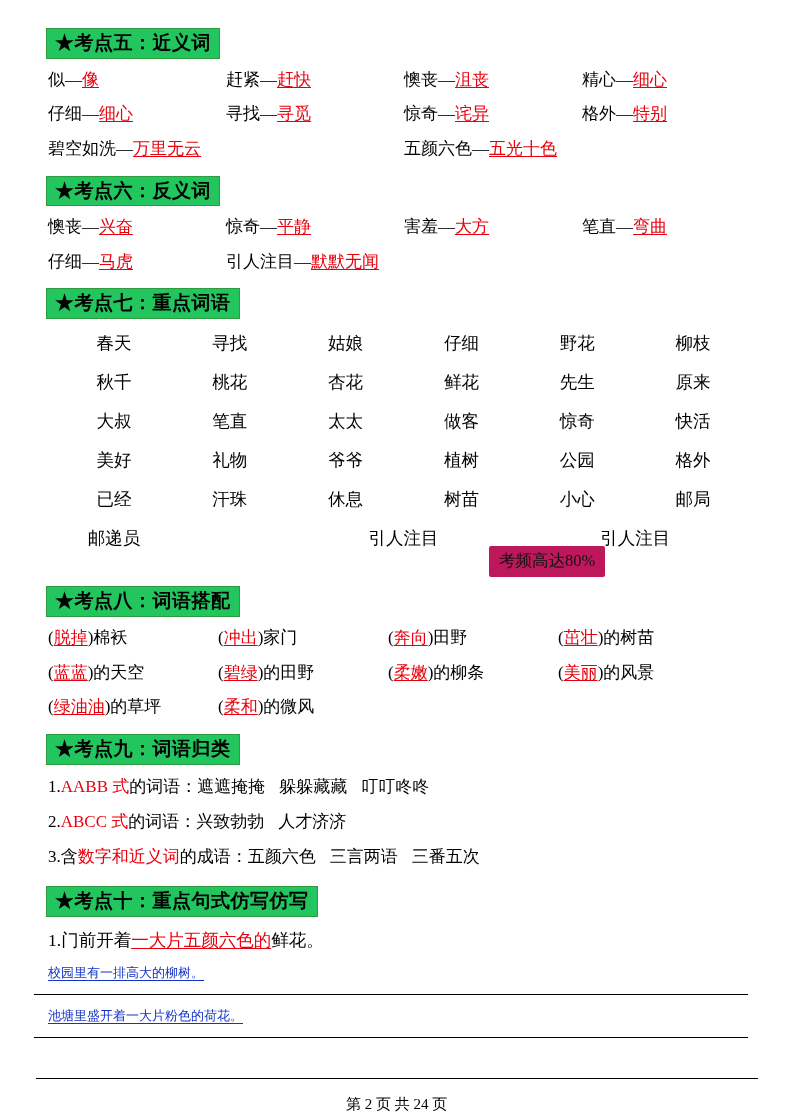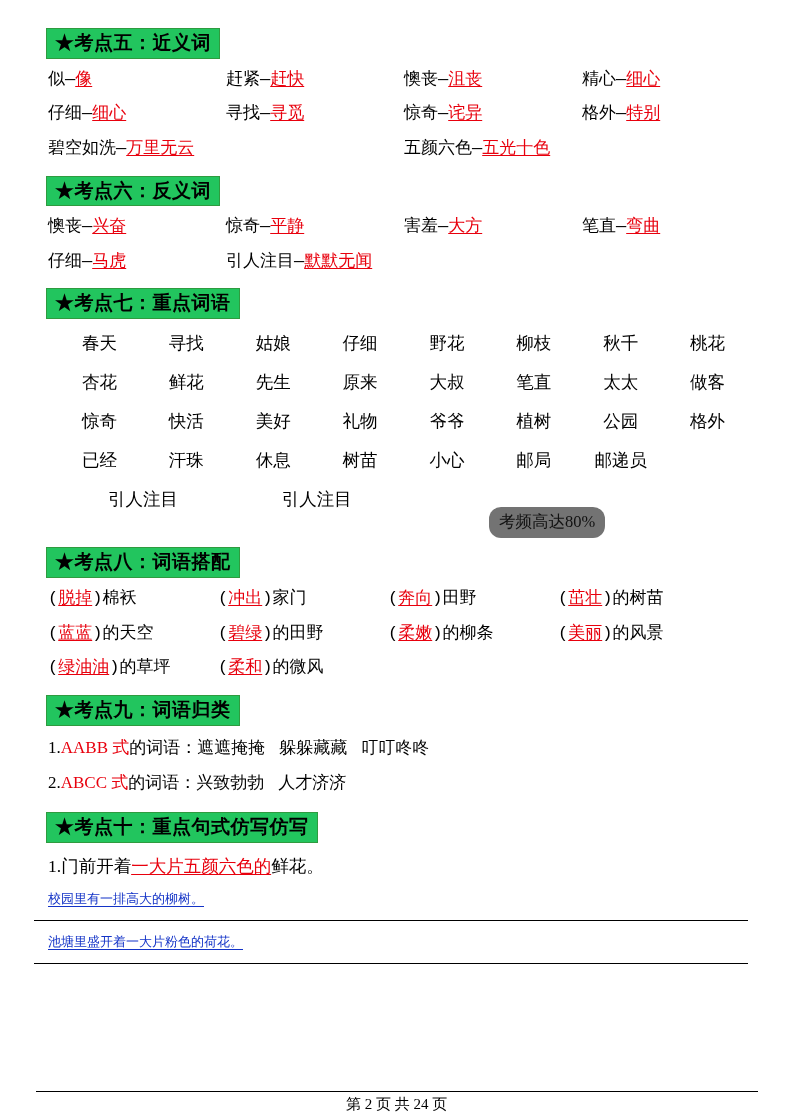--- a/index.html
+++ b/index.html
@@ -37,57 +37,56 @@
   }
 
   
   .row {
     display: flex;
     align-items: baseline;
     margin: 0 0 4px 0;
     padding-left: 14px;
     font-size: 17px;
     line-height: 1.8;
-    font-family: Liberation Mono, monospace;
   }
   .cell { flex: 0 0 auto; }
   .red { color: #e8000d; }
   .ul { text-decoration: underline; text-underline-offset: 2px; }
 
   
   .c4 > .cell { width: 178px; }
   .c4w > .cell:first-child { width: 356px; }
 
   
   .wordgrid {
     display: grid;
-    grid-template-columns: repeat(8, 1fr);
+    grid-template-columns: repeat(6, 1fr);
     row-gap: 11px;
     padding: 4px 8px 0 22px;
     font-size: 17.5px;
     text-align: center;
     line-height: 1.6;
   }
   .wordgrid .w { white-space: nowrap; }
   .wordgrid .wide { grid-column: span 2; }
 
   
   .badge-wrap {
     position: relative;
     height: 34px;
   }
   .badge {
     position: absolute;
     left: 455px;
     top: -6px;
-    background: #737373;
+    background: #be185d;
     color: #111;
     font-size: 16.5px;
     padding: 4px 10px 5px 10px;
-    border-radius: 12px;
+    border-radius: 2px;
     font-family: "Liberation Serif", serif;
   }
 
   
   .c4m > .cell { width: 170px; }
 
   
   .line {
     padding-left: 14px;
     font-size: 17px;
@@ -123,21 +122,21 @@
   .footer {
     position: absolute;
     left: 0;
     right: 0;
     bottom: 6px;
     text-align: center;
     font-size: 15px;
     border-top: 1.4px solid #000;
     width: 722px;
     margin: 0 auto;
-    padding-top: 3px;
+    padding-top: 16px;
   }
   .mt8 { margin-top: 10px; }
   .mt6 { margin-top: 7px; }
 </style>
 </head>
 <body>
 
 <div class="page">
 
   
@@ -251,20 +250,23 @@
   <div class="sec-head mt6">★考点九：词语归类</div>
 
   <div class="line">
     <span>1.</span><span class="red">AABB 式</span><span>的词语：</span><span>遮遮掩掩</span><span class="gap"></span><span>躲躲藏藏</span><span class="gap"></span><span>叮叮咚咚</span>
   </div>
 
   <div class="line">
     <span>2.</span><span class="red">ABCC 式</span><span>的词语：</span><span>兴致勃勃</span><span class="gap"></span><span>人才济济</span>
   </div>
 
+  <div class="line">
+    <span>3.</span><span>含</span><span class="red">数字和近义词</span><span>的成语：</span><span>五颜六色</span><span class="gap"></span><span>三言两语</span><span class="gap"></span><span>三番五次</span>
+  </div>
 
   
   <div class="sec-head mt8">★考点十：重点句式仿写仿写</div>
 
   <div class="sent">
     <span>1.</span><span>门前开着</span><span class="red ul">一大片五颜六色的</span><span>鲜花。</span>
   </div>
 
   <div class="ruled">
     <span class="blue">校园里有一排高大的柳树。</span>

